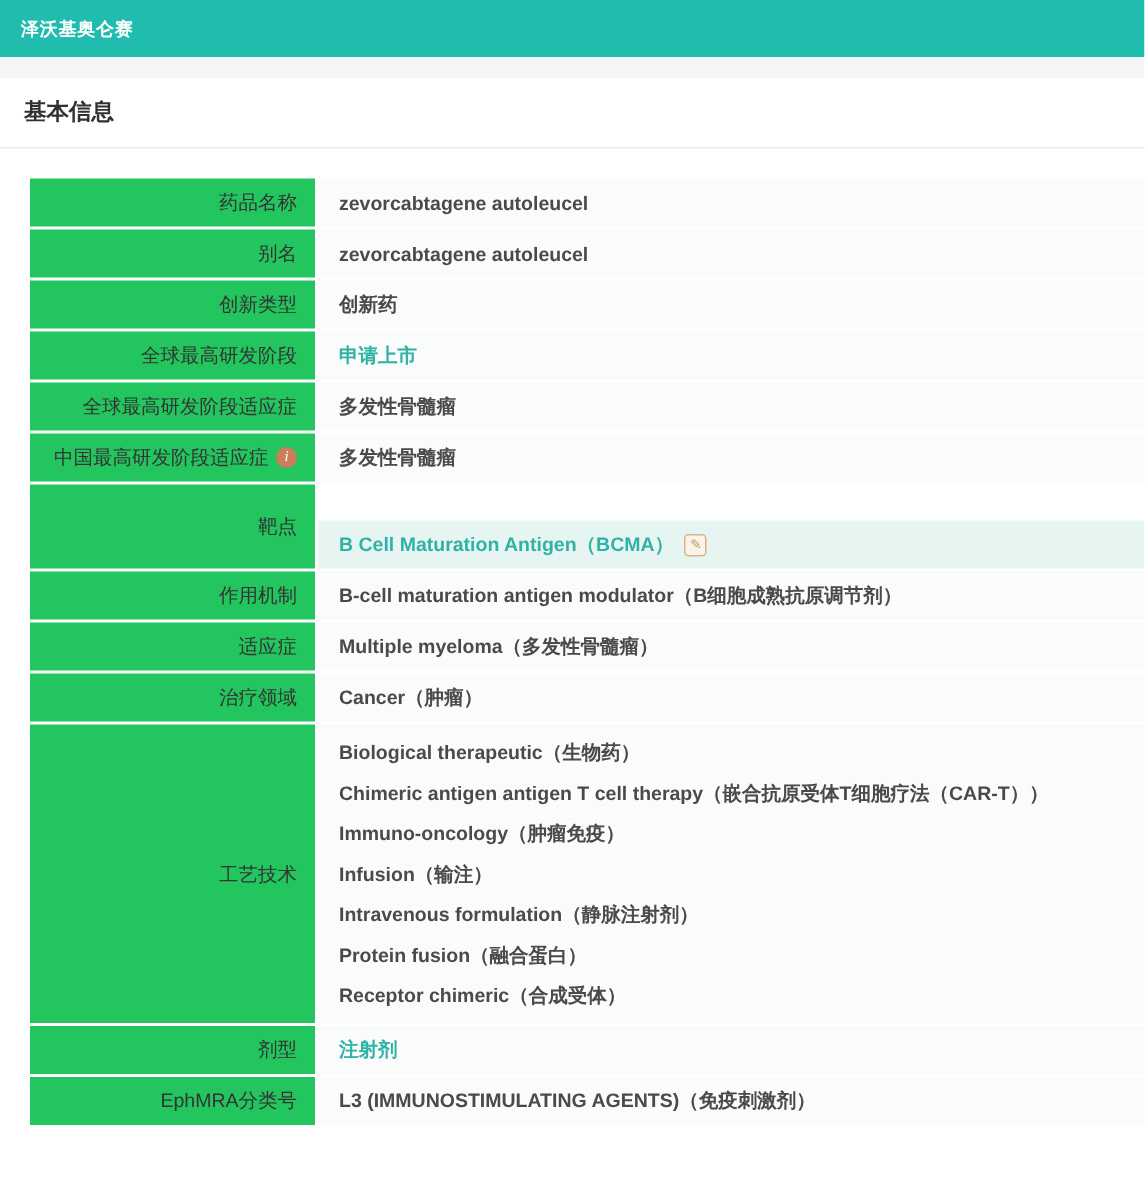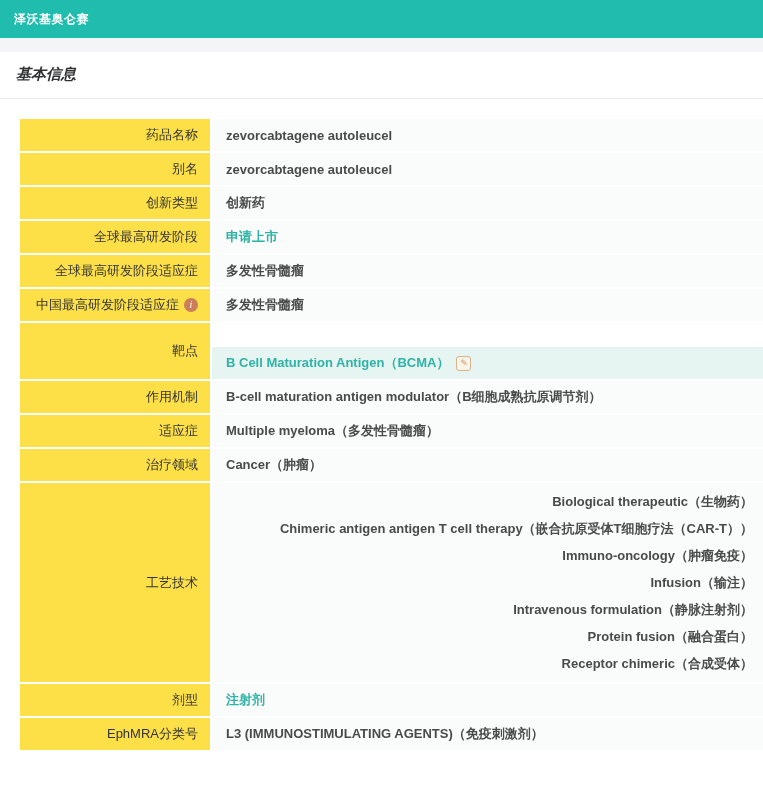--- a/index.html
+++ b/index.html
@@ -24,29 +24,28 @@
     letter-spacing: 0.5px;
   }
   .page-gap { height: 14px; background: #f4f5f7; }
   .card { background: #ffffff; }
   .section-head {
     padding: 13px 16px 14px 16px;
     font-size: 15px;
     font-weight: bold;
     color: #303133;
     border-bottom: 1px solid #ebebeb;
-    font-style: italic;
   }
   .table-wrap { padding: 20px 0 11px 20px; }
   .row { display: flex; margin-bottom: 2px; }
   .cell-label {
     width: 190px;
     flex-shrink: 0;
     min-height: 32px;
-    background: #fde047;
+    background: #22c55e;
     display: flex;
     align-items: center;
     justify-content: flex-end;
     padding-right: 12px;
     color: #333;
     font-size: 13px;
   }
   .cell-value {
     flex: 1;
     min-height: 32px;
@@ -59,21 +58,21 @@
     color: #4a4a4a;
     margin-left: 2px;
     font-weight: bold;
   }
   .cell-value.highlight { background: #e7f5f2; margin-top: 24px; }
   .cell-value.multiline {
     display: block;
     padding-top: 5px;
     padding-bottom: 5px;
   }
-  .tech-line { line-height: 27px; text-align: right; }
+  .tech-line { line-height: 27px; }
   .link { color: #2fb3a6; cursor: pointer; }
   .info-icon {
     width: 14px; height: 14px;
     border-radius: 50%;
     background: #cc7e5a;
     color: #fff;
     font-size: 10px;
     font-style: italic;
     font-family: "Liberation Serif", serif;
     display: inline-flex;

